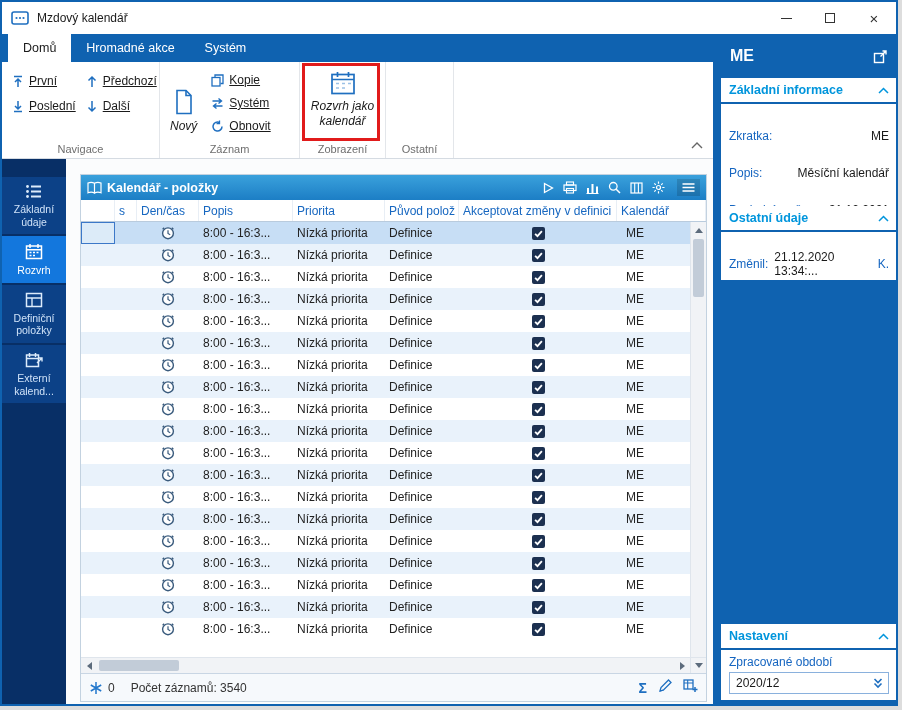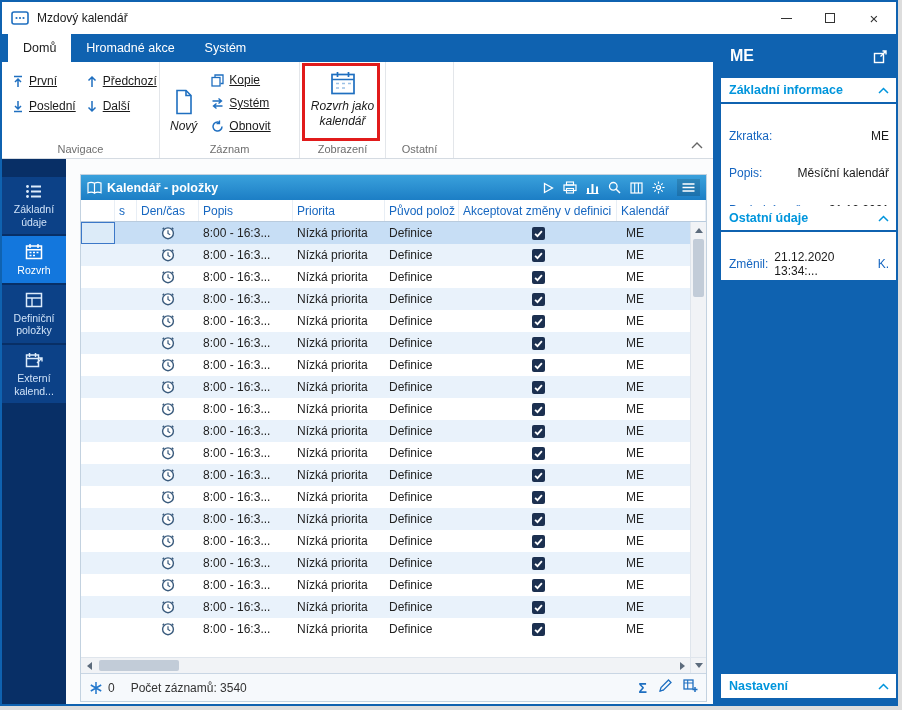--- a/index.html
+++ b/index.html
@@ -853,16 +853,27 @@
       </div>
     </div>
 
     <div class="section sec3">
       <div class="sec-header">
         <span>Nastavení</span>
         <svg width="11" height="7" viewBox="0 0 11 7">
             <path d="M1 6l4.5-4.5L10 6" fill="none" stroke="#0095dc" stroke-width="1.5"></path>
           </svg>
       </div>
+      <div class="sec-body">
+        <div class="flabel">Zpracované období</div>
+        <div class="combo">
+          <span class="combo-value">2020/12</span>
+          <span class="combo-btn">
+            <svg width="12" height="12" viewBox="0 0 12 12">
+                <path d="M2.5 2 6 5.5 9.5 2M2.5 6.5 6 10 9.5 6.5" fill="none" stroke="#1f6fc0" stroke-width="1.6"></path>
+              </svg>
+          </span>
+        </div>
+      </div>
     </div>
   </div>
 
 </div>
 
 </body></html>

